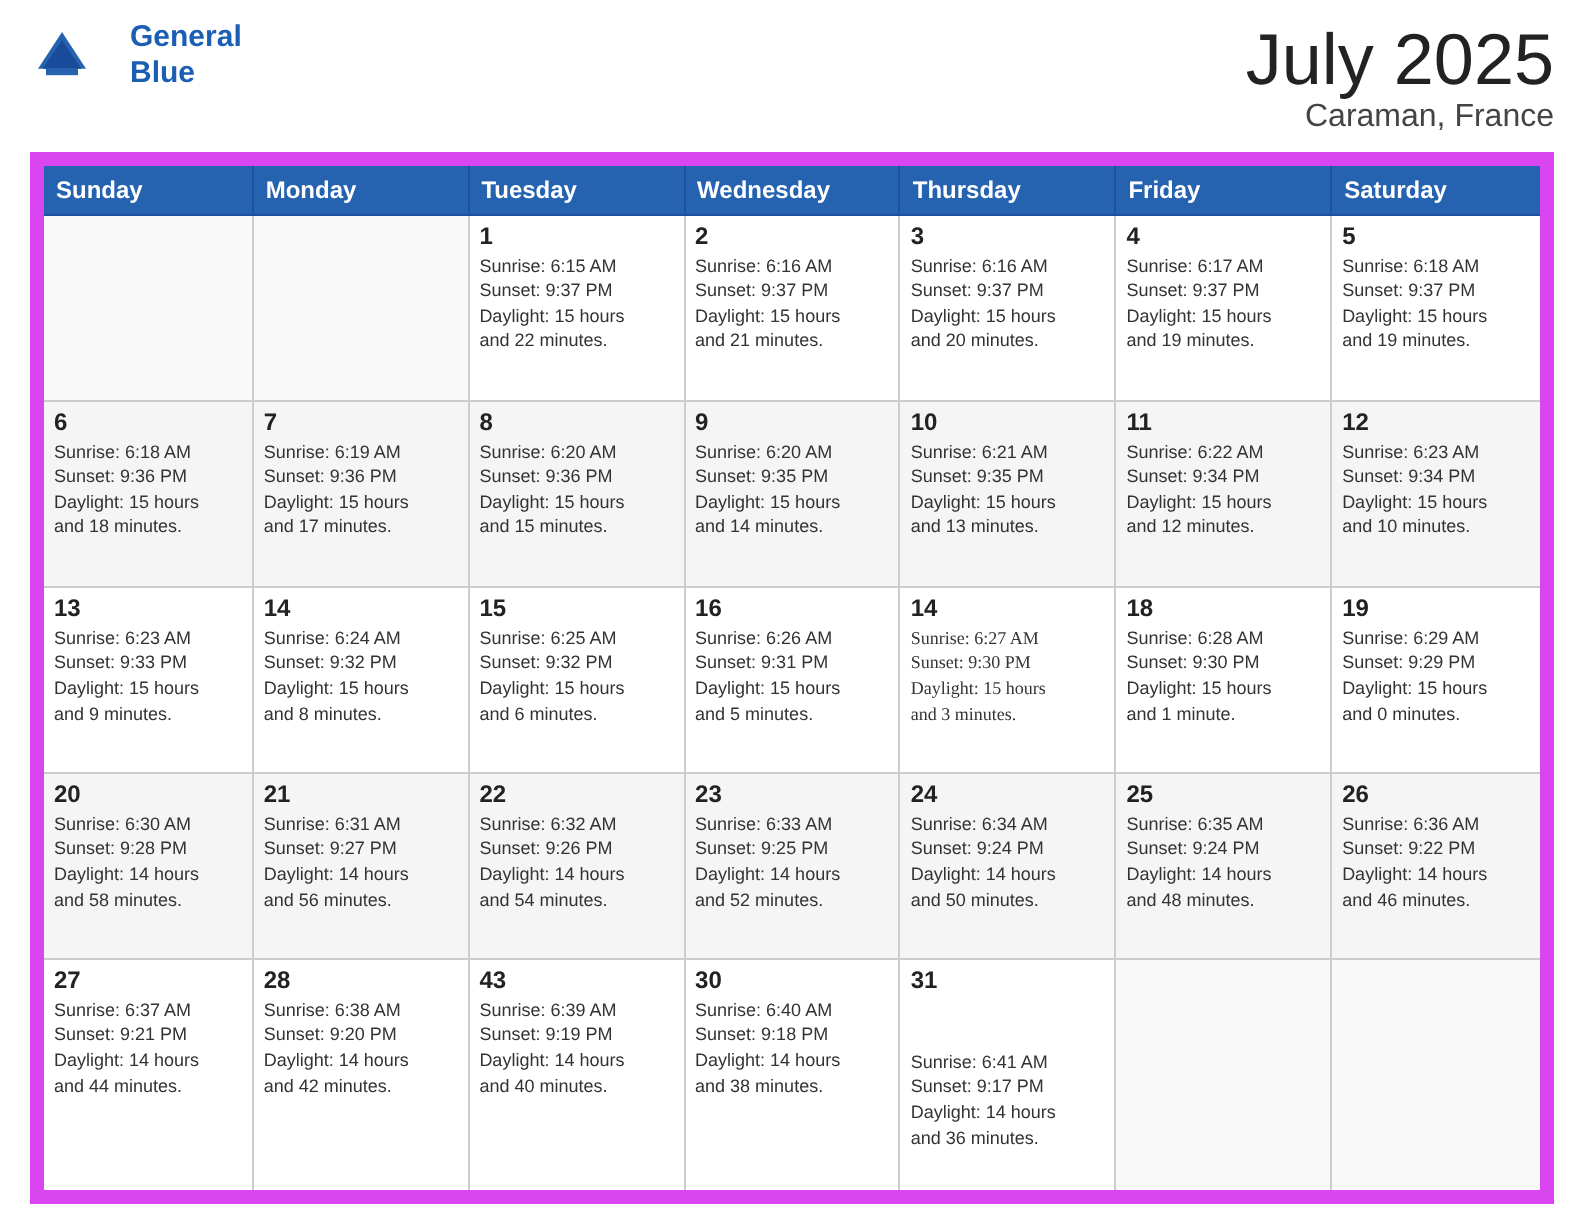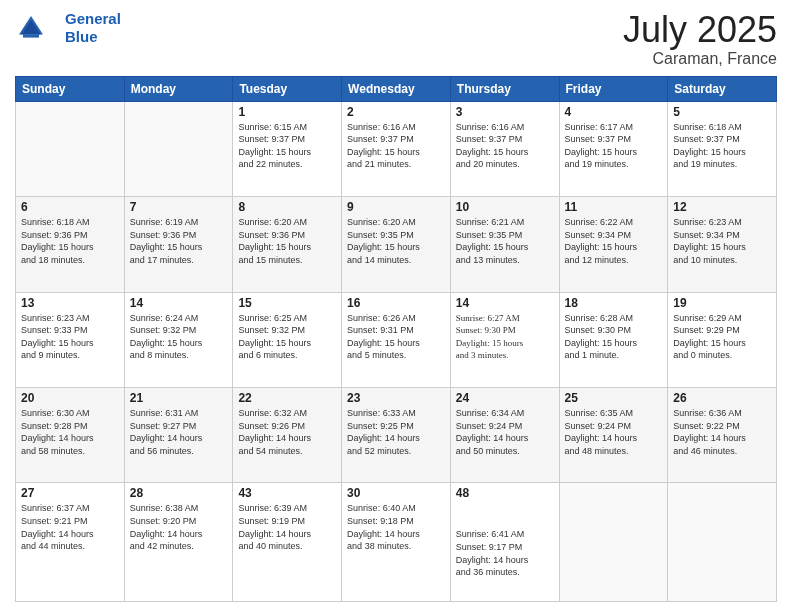--- a/index.html
+++ b/index.html
@@ -40,21 +40,21 @@
       font-weight: normal;
       color: #222;
       line-height: 1.1;
     }
     .location-title {
       font-size: 16px;
       color: #444;
     }
     .calendar {
       flex: 1;
-      border: 1px solid #d946ef;
+      border: 7px solid #d946ef;
       border-collapse: collapse;
       width: 100%;
       table-layout: fixed;
     }
     .calendar th {
       background: #2563b0;
       color: #fff;
       text-align: left;
       padding: 5px 6px;
       font-size: 12px;
@@ -341,21 +341,21 @@
 and 40 minutes.</div>
           </td>
           <td>
             <div class="day-number">30</div>
             <div class="day-info" style="white-space: pre-line;">Sunrise: 6:40 AM
 Sunset: 9:18 PM
 Daylight: 14 hours
 and 38 minutes.</div>
           </td>
           <td>
-            <div class="day-number">48</div>
+            <div class="day-number">31</div>
             <div class="day-info" style="white-space: pre-line; margin-top: 28px;">Sunrise: 6:41 AM
 Sunset: 9:17 PM
 Daylight: 14 hours
 and 36 minutes.</div>
           </td>
           <td class="empty"></td>
           <td class="empty"></td>
         </tr>
       </tbody>
   </table>

